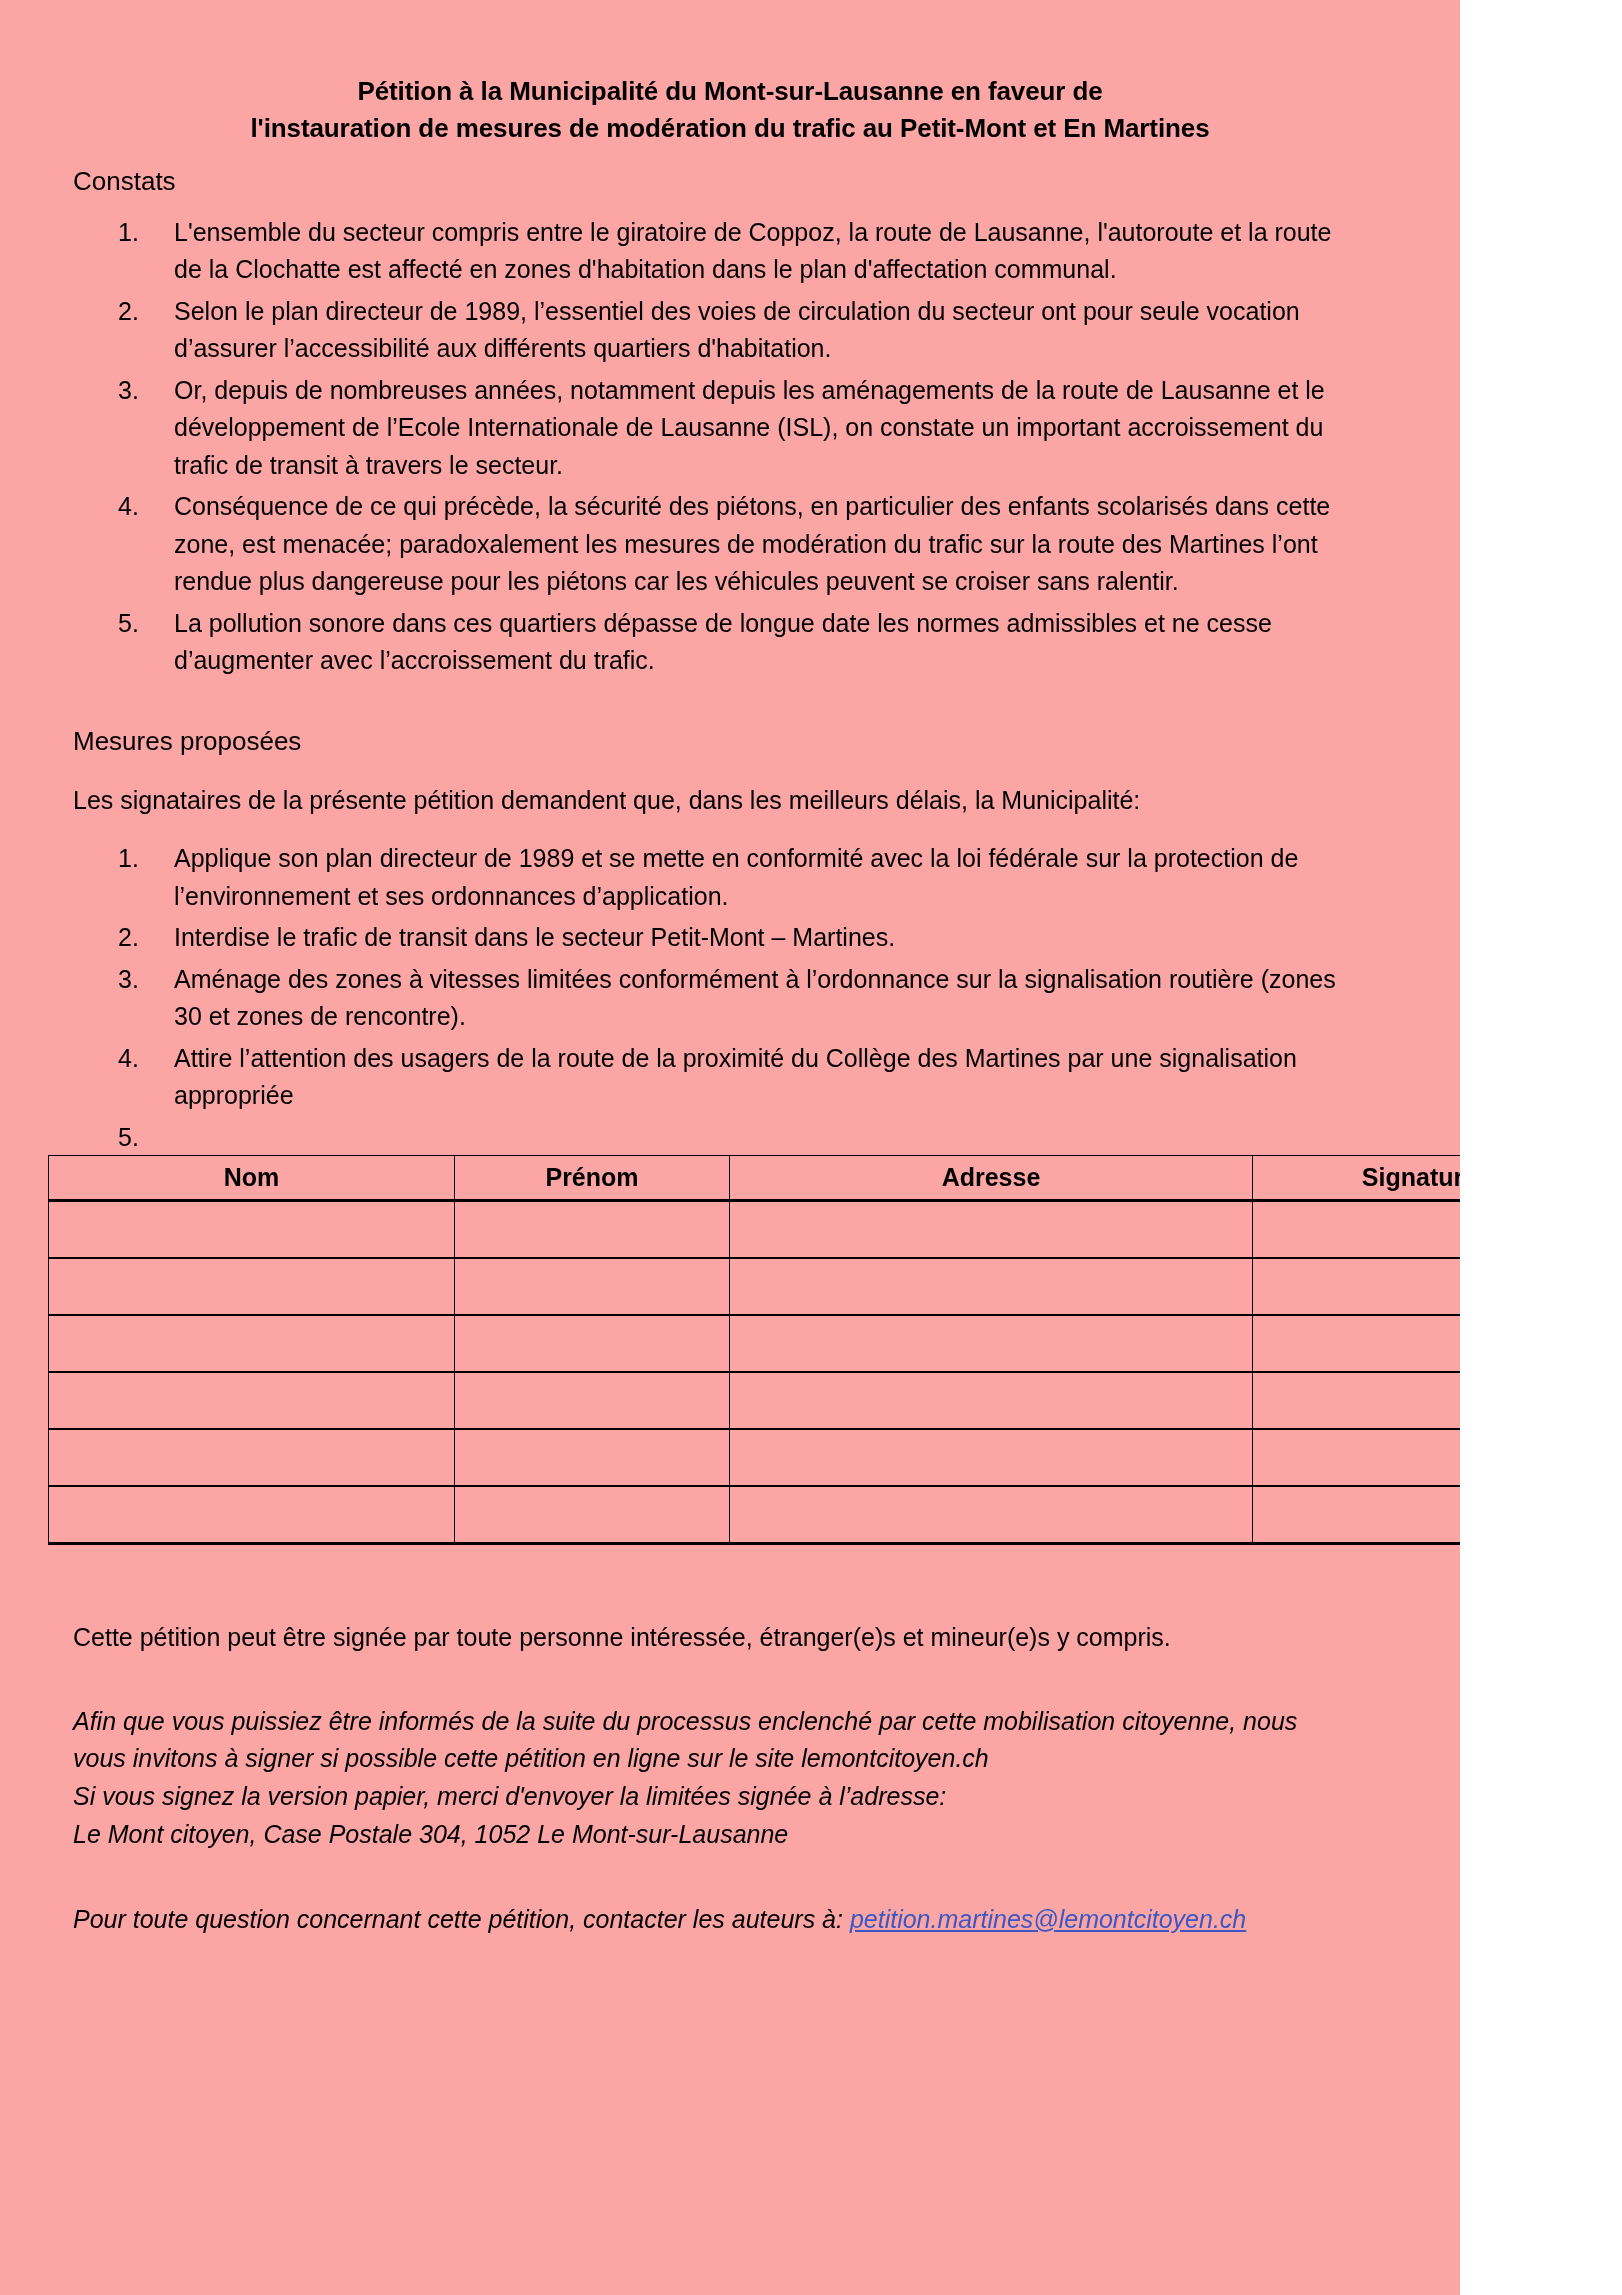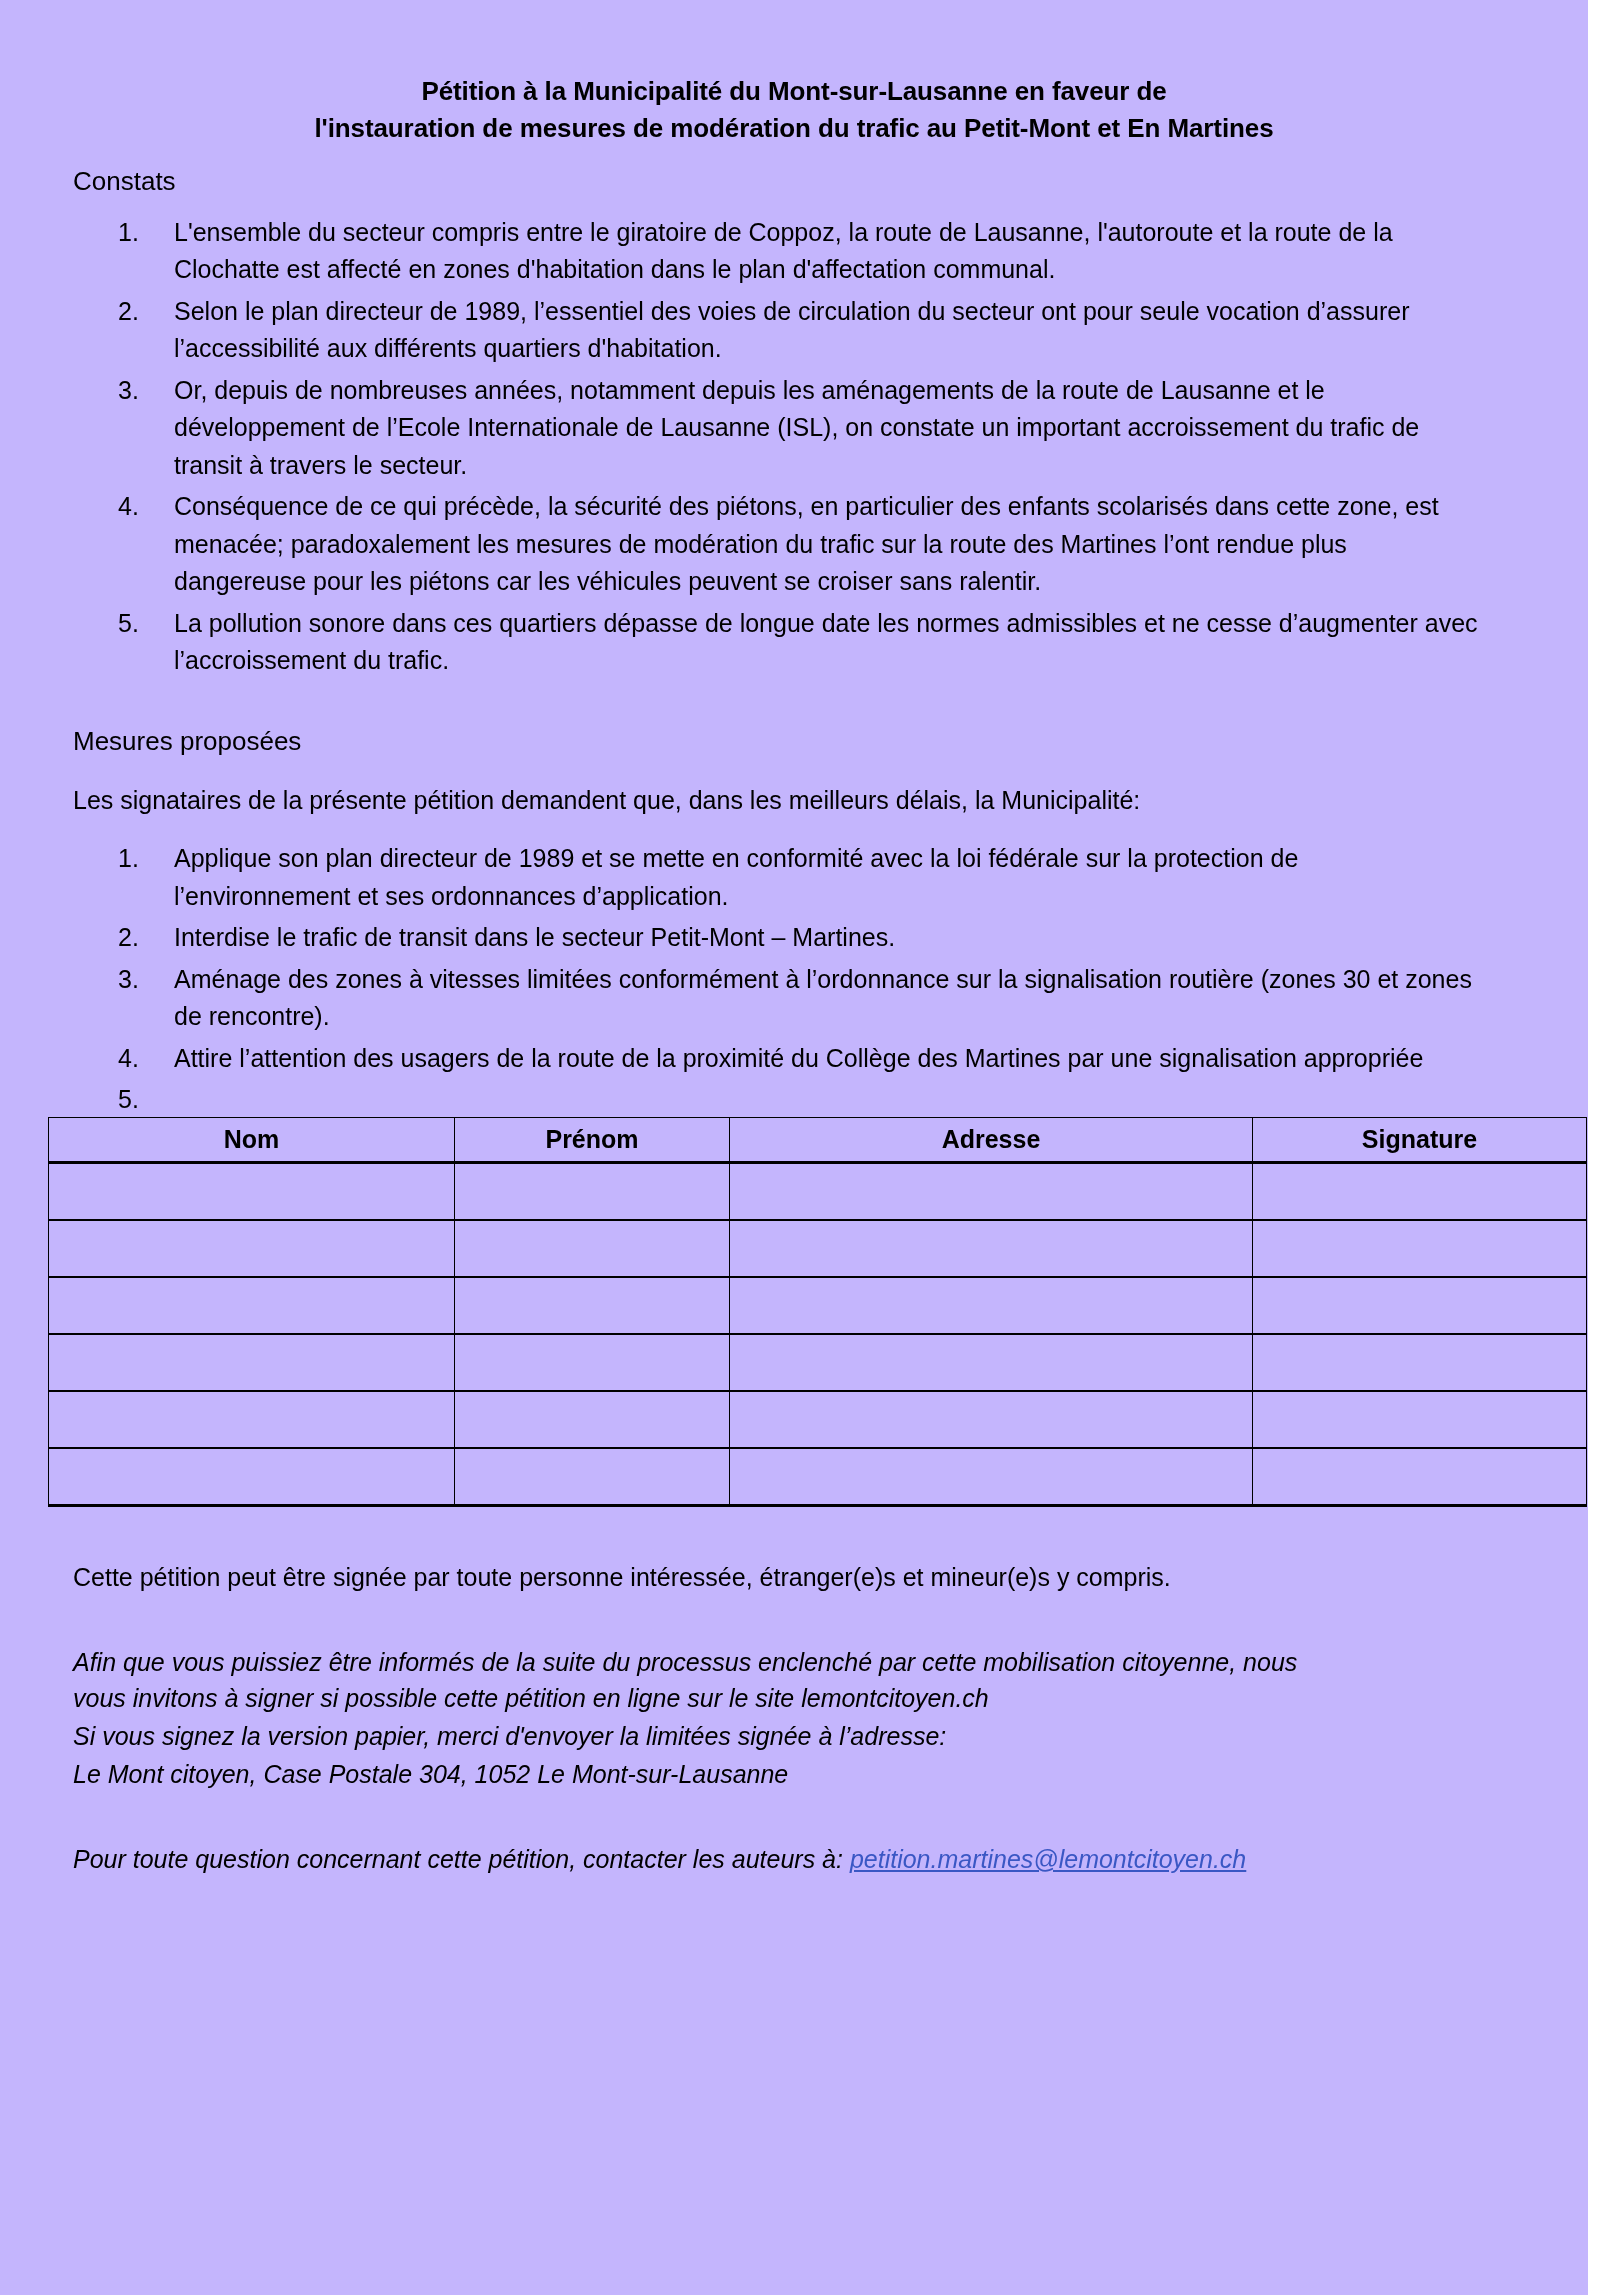--- a/index.html
+++ b/index.html
@@ -9,25 +9,25 @@
   }
   body {
     width: 1622px;
     height: 2295px;
     font-family: "Liberation Sans", sans-serif;
     color: #000000;
     -webkit-font-smoothing: antialiased;
   }
   .page {
     position: relative;
-    width: 1588px;
+    width: 1460px;
     height: 2295px;
     box-sizing: border-box;
     padding: 0;
-    background: #c4b5fd;
+    background: #fca5a5;
     overflow: hidden;
   }
 
   
   .doc-title {
     margin: 0;
     padding-top: 73px;
     text-align: center;
     font-size: 26px;
     font-weight: bold;
@@ -127,21 +127,21 @@
 
   
   .footer-block {
     padding-left: 73px;
     padding-right: 98px;
   }
   .footer-note {
     font-size: 25px;
     line-height: 1.5;
     margin: 0;
-    padding-top: 52px;
+    padding-top: 74px;
   }
   .footer-italic {
     font-size: 25px;
     font-style: italic;
     line-height: 1.47;
     margin: 0;
   }
   #footer-para-1 { padding-top: 47px; }
   #footer-line-3 { padding-top: 1.3px; }
   #footer-line-4 { padding-top: 1.3px; }

